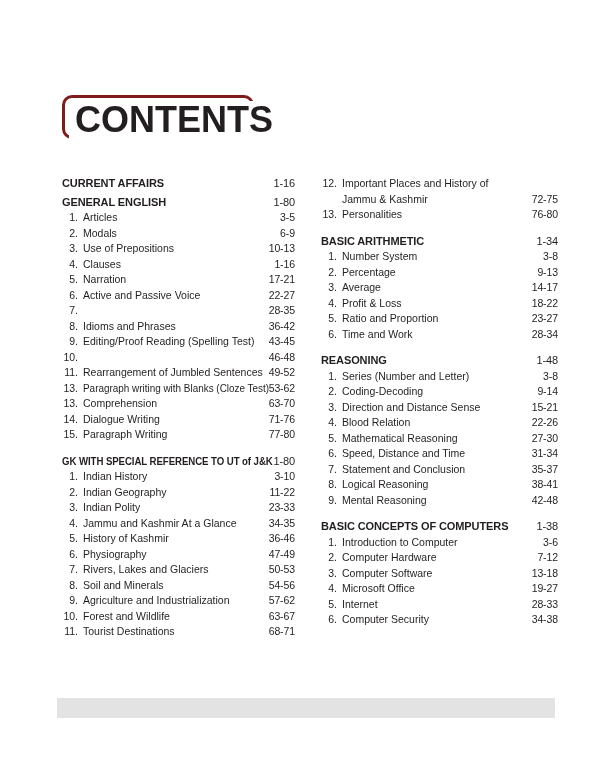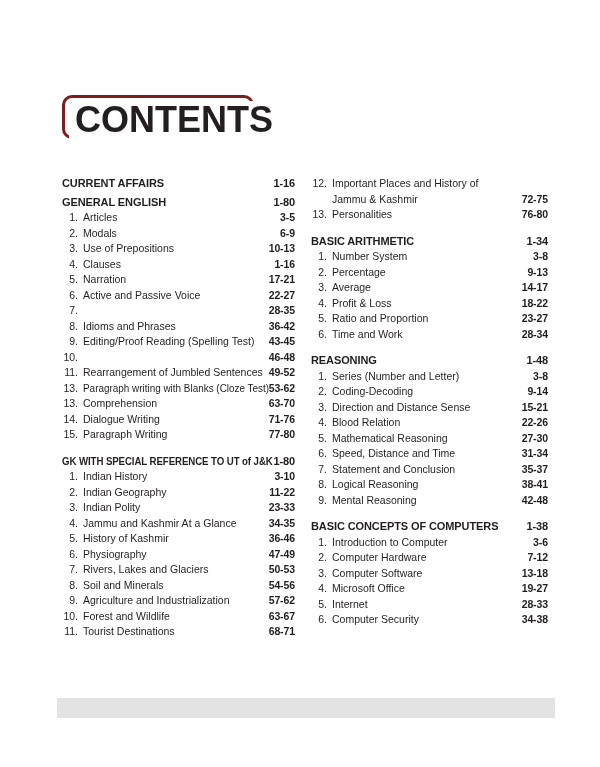--- a/index.html
+++ b/index.html
@@ -25,21 +25,21 @@
     letter-spacing: 0px; line-height: 1.05;
     background: #ffffff;
     padding: 0 6px;
     color: #231f20;
     white-space: nowrap;
   }
   
   .columns {
     position: absolute; left: 62px; top: 176px;
     width: 490px;
-    display: flex; gap: 16px;
+    display: flex; gap: 26px;
   }
   .col-left  { width: 233px; flex: none; }
   .col-right { width: 237px; flex: none; }
   .section { margin-top: 11px; }
   .col .section:first-child { margin-top: 0; }
   .col-left .section:nth-child(2) { margin-top: 3px; }
   .row {
     display: flex; align-items: flex-start;
     line-height: 15.5px; font-size: 10.5px;
   }
@@ -52,21 +52,21 @@
     margin-right: 5px;
   }
   .label { padding-right: 5px; }
   .fit {
     flex: 1 1 auto; min-width: 0;
     white-space: nowrap; overflow: visible; display: block;
   }
   .label:not(.fit) { flex: 1 1 auto; min-width: 0; }
   .pages {
     flex: none; margin-left: auto; align-self: flex-end;
-    font-weight: bold; white-space: nowrap;
+    font-weight: normal; white-space: nowrap;
     letter-spacing: -0.1px;
   }
   
   .footer-bar {
     position: absolute; left: 57px; top: 698px;
     width: 498px; height: 20px;
   }
 </style>
 </head>
 <body>

